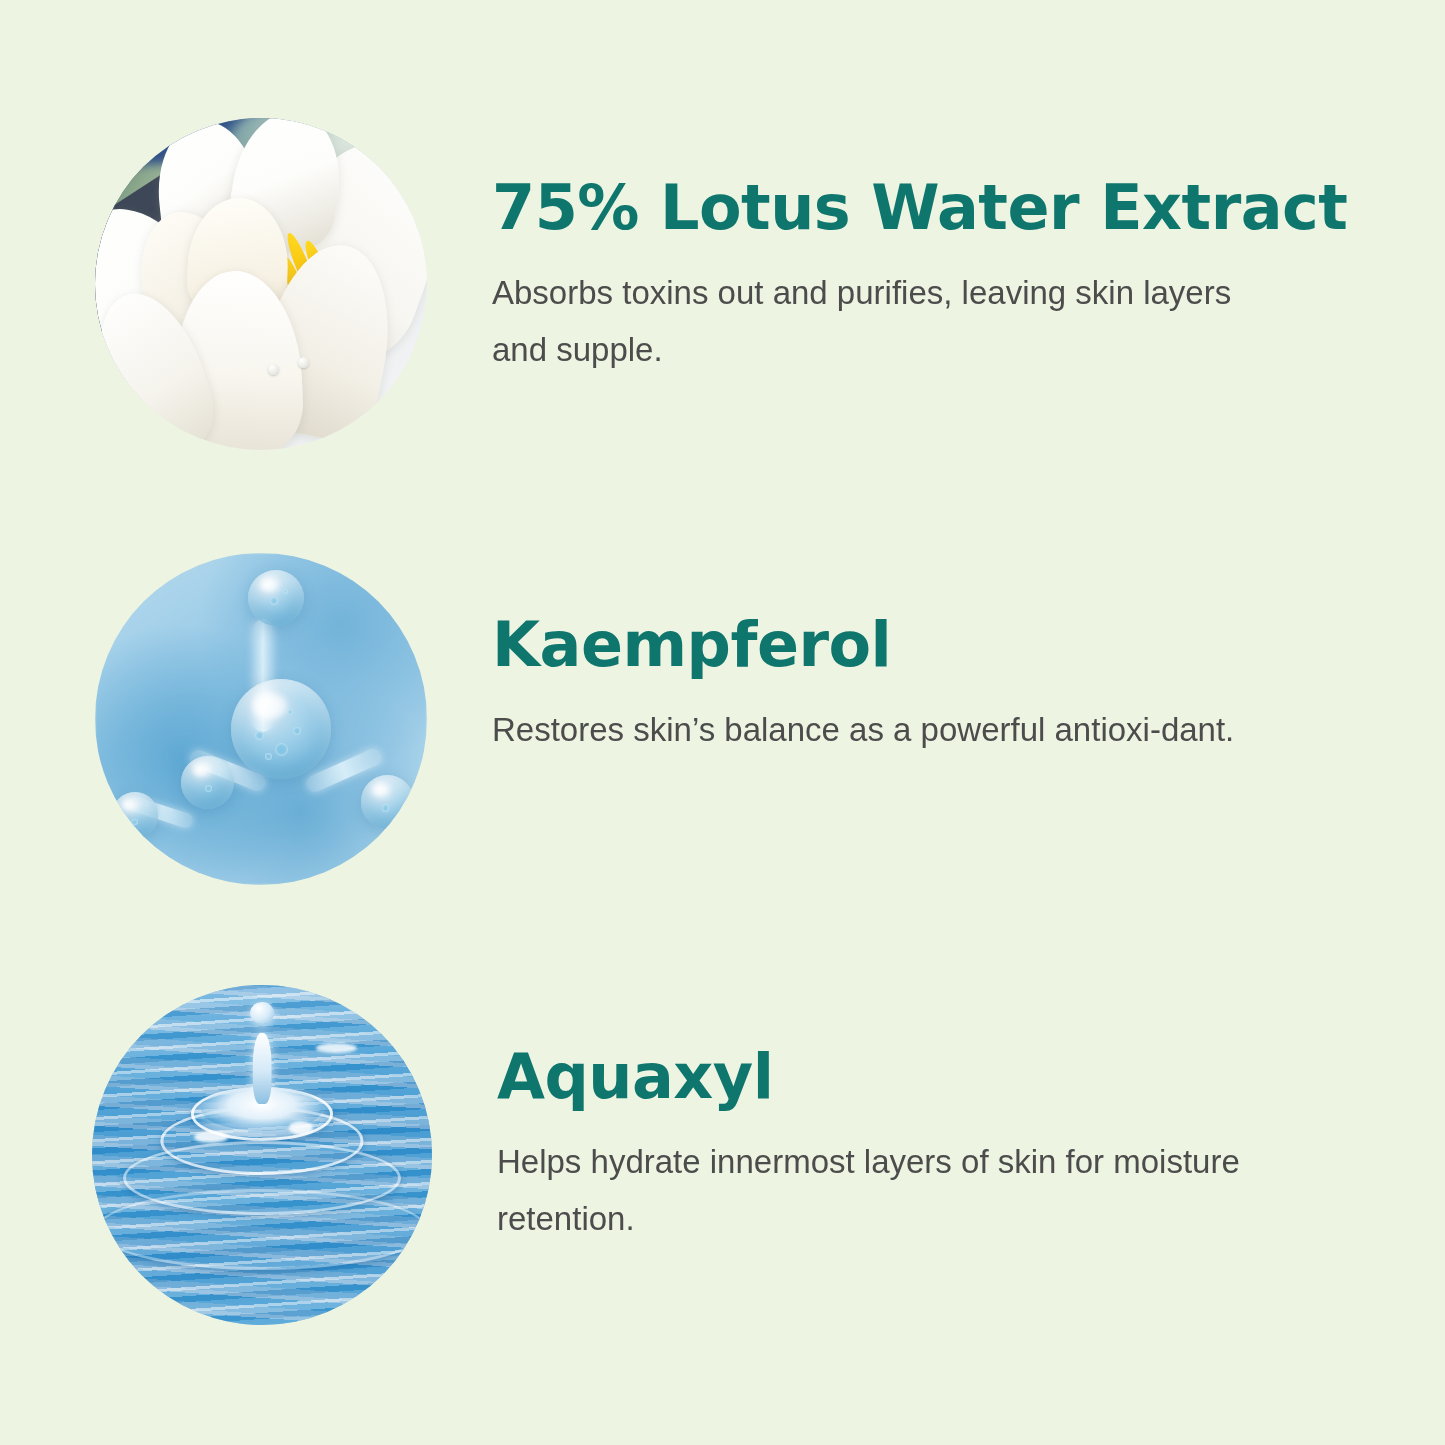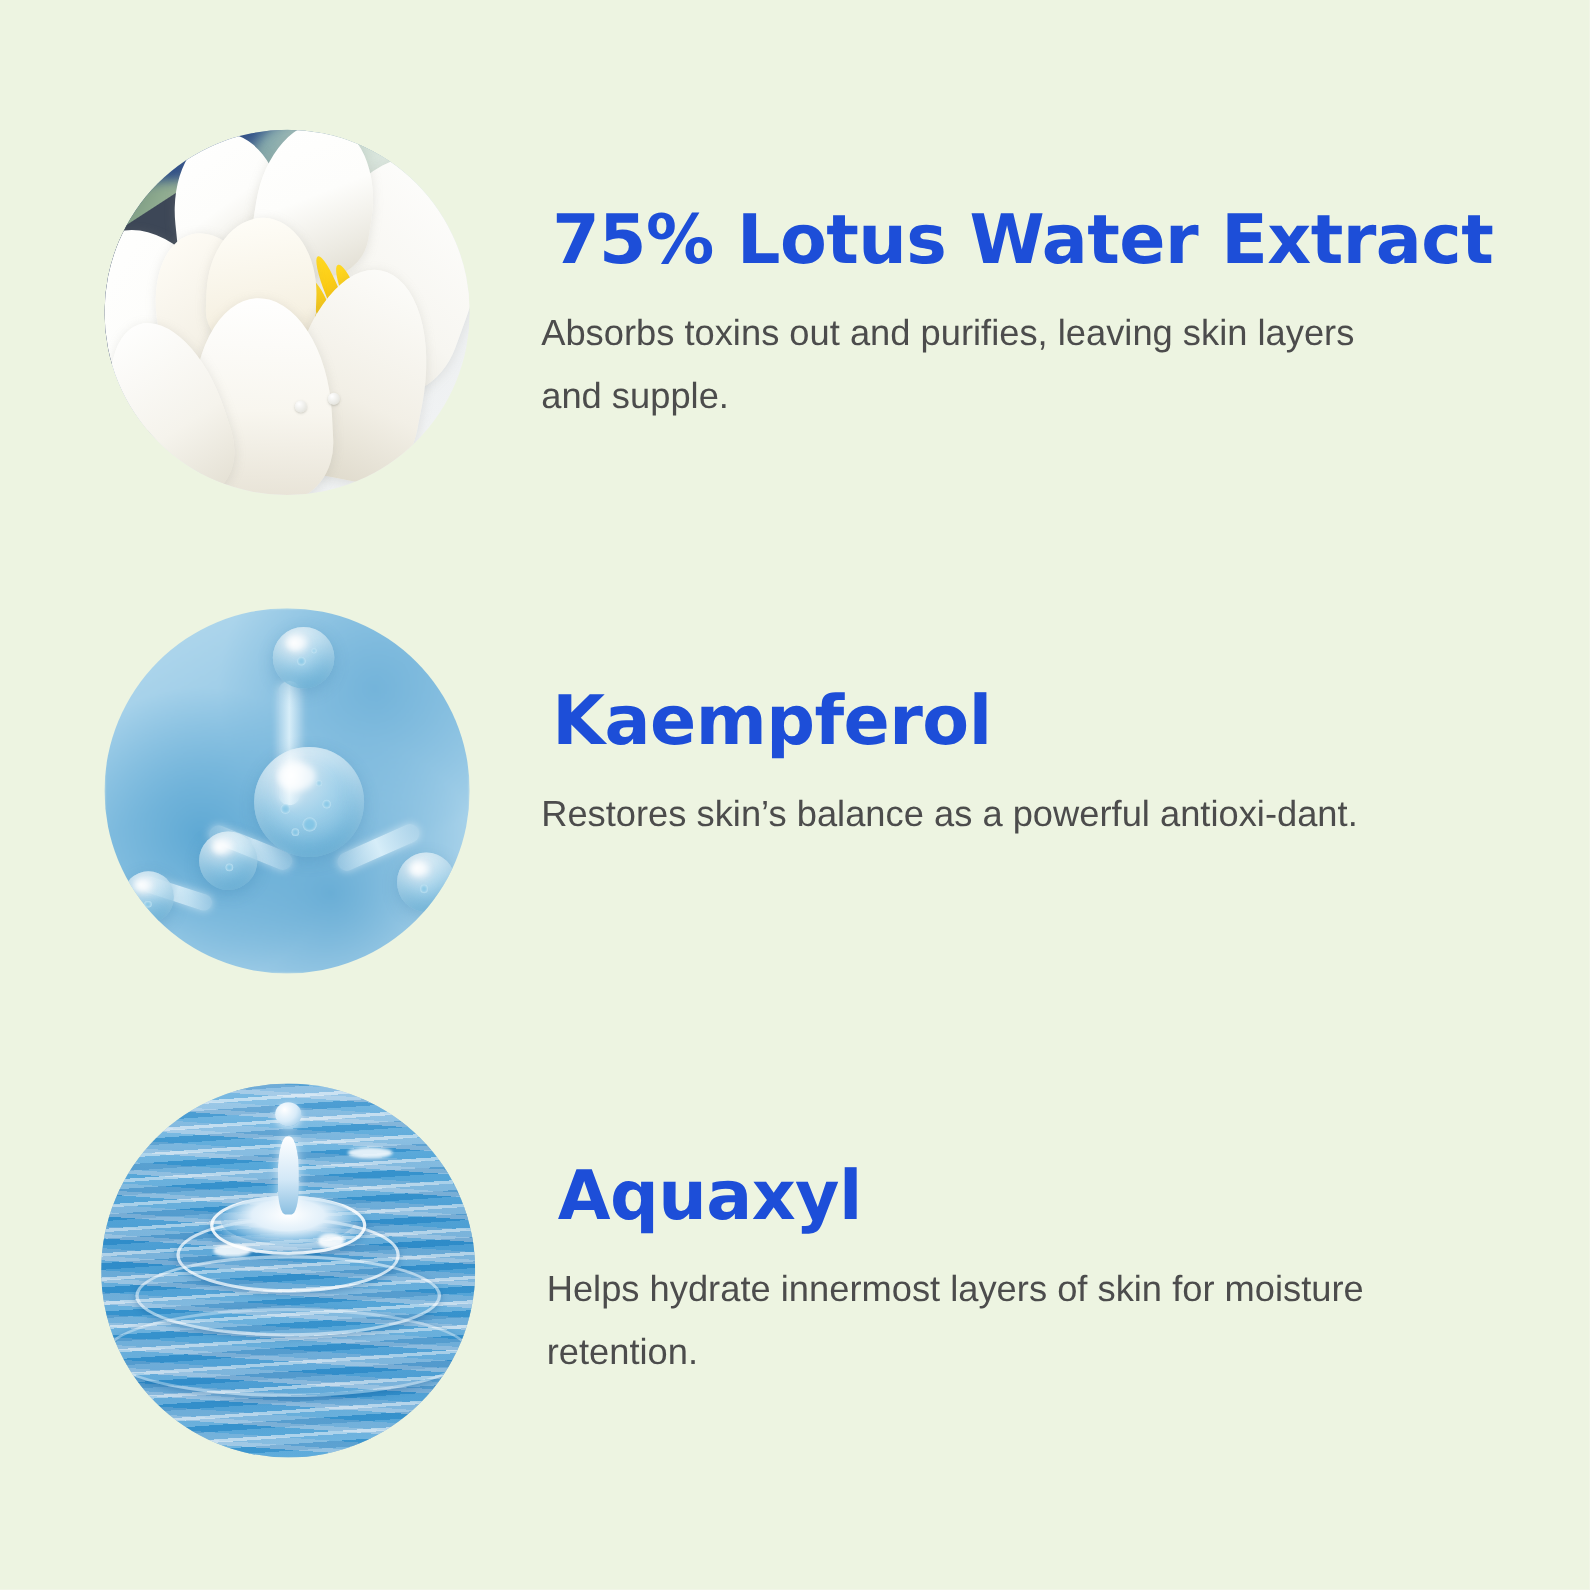--- a/index.html
+++ b/index.html
@@ -45,22 +45,22 @@
   .text-col {
     flex: 1 1 auto;
     margin-left: 65px;
     padding-top: 58px;
     max-width: 880px;
   }
   #row-kaempferol .text-col { padding-top: 60px; }
   #row-aquaxyl   .text-col { padding-top: 60px; }
 
   .heading {
-    margin: 10px;
-    color: #1d4ed8;
+    margin: 0;
+    color: #0f766e;
     font-family: "DejaVu Sans", sans-serif;
     font-size: 62px;
     font-weight: 700;
     line-height: 1.02;
     letter-spacing: -0.5px;
     white-space: nowrap;
   }
   .desc {
     margin: 26px 0 0 0;
     color: #4c4c4c;

